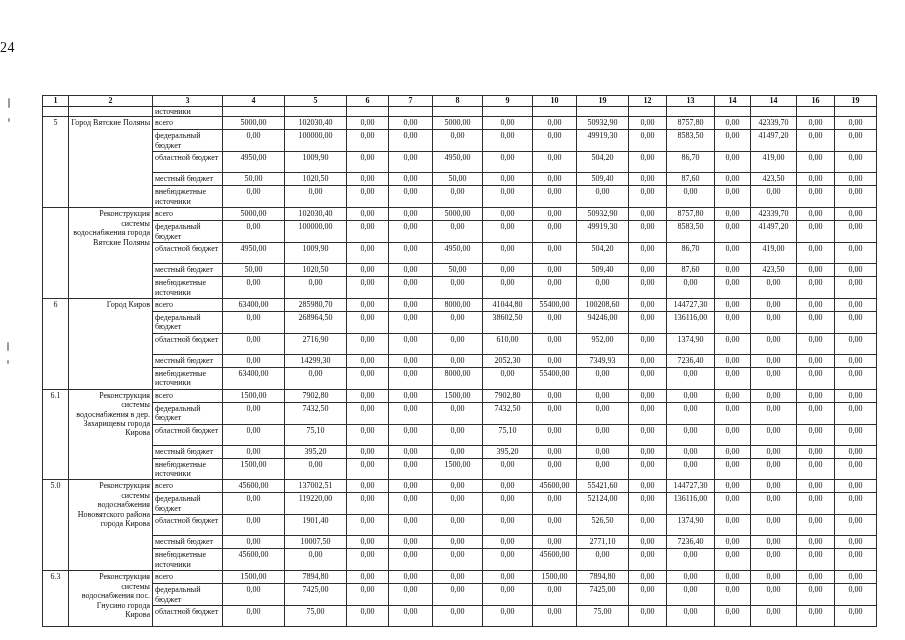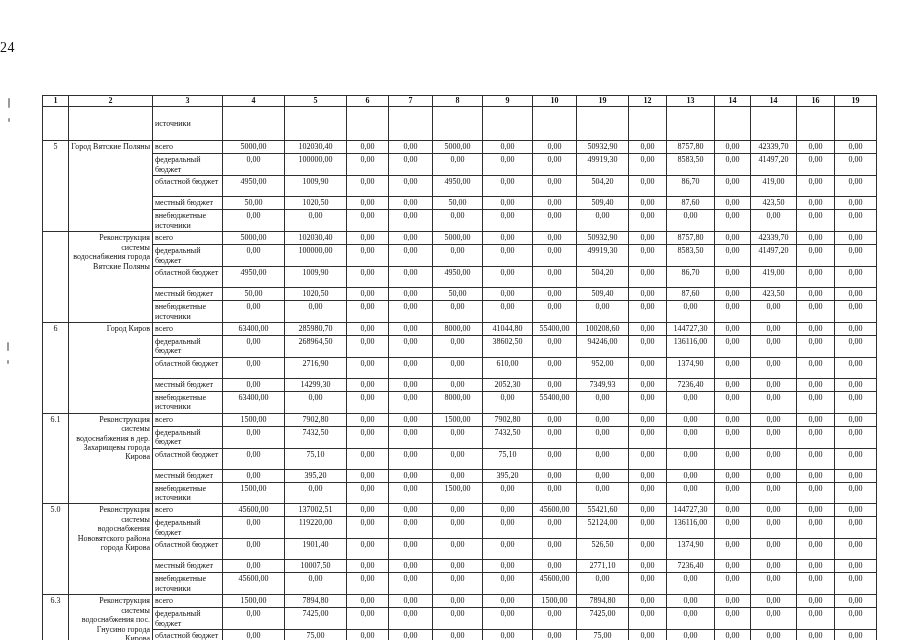--- a/index.html
+++ b/index.html
@@ -42,21 +42,21 @@
     word-wrap: break-word;
   }
   tr.colnum-row td {
     height: 10px;
     text-align: center;
     font-weight: bold;
     padding: 0 1px;
   }
   tr.carryover-row td {
     height: 9px;
-    padding: 12px 2px;
+    padding: 0 2px;
     font-family: Liberation Serif, serif;
   }
   td.num-cell { text-align: center; padding-top: 2px; }
   td.name-cell { text-align: right; padding: 2px 2px 1px 3px; }
   td.label-cell { text-align: left; }
   td.value-cell { text-align: center; padding-top: 2px; }
   tbody.sec tr { height: 21px; }
   tbody.sec tr.short { height: 13px; }
   .scan-artifact {
     position: absolute;

